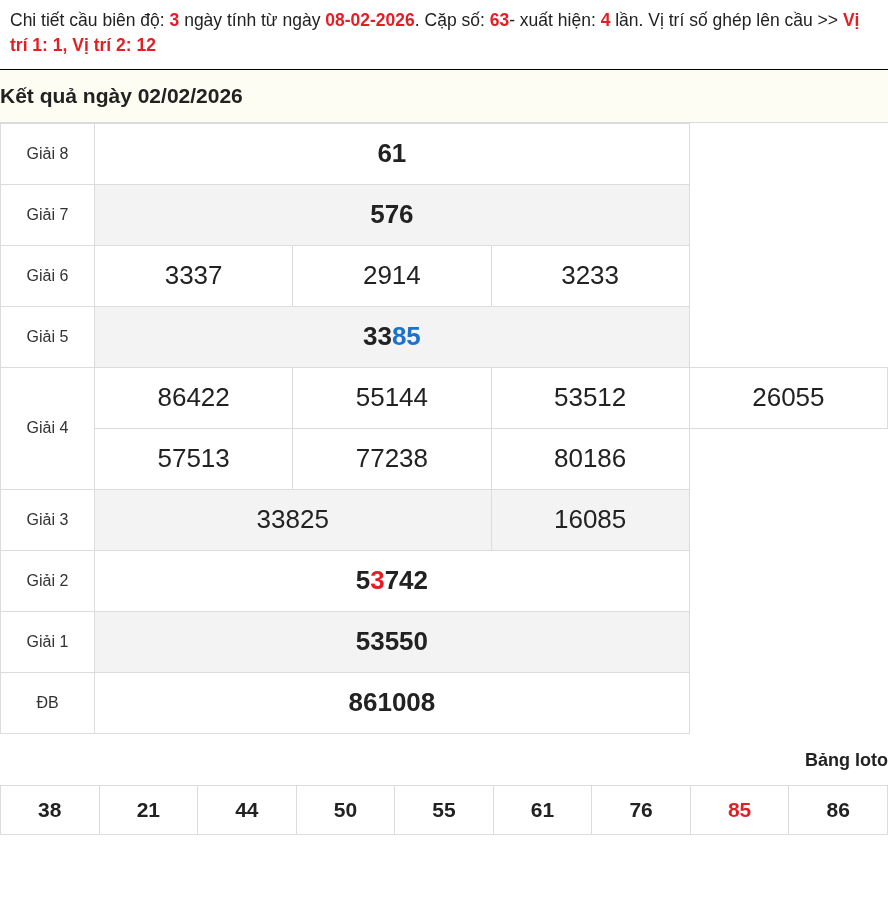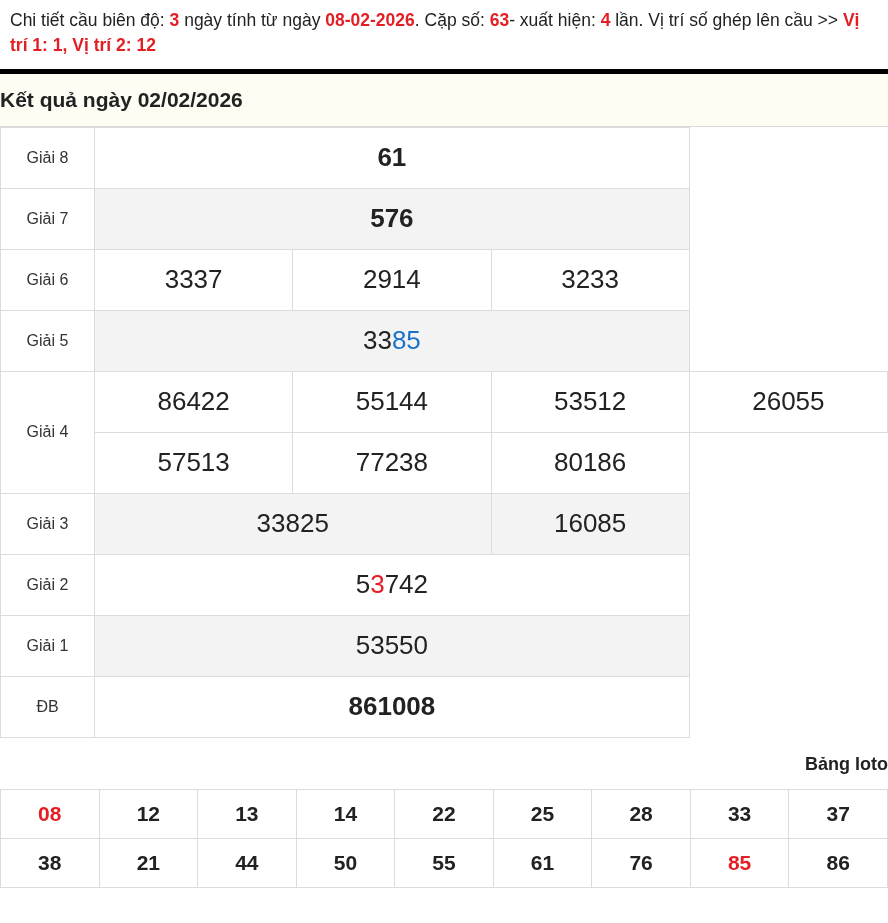--- a/index.html
+++ b/index.html
@@ -12,21 +12,21 @@
     background: #ffffff;
     font-family: "Liberation Sans", sans-serif;
     color: #222222;
     overflow: hidden;
   }
   .header-note {
     padding: 8px 10px 10px 10px;
     font-size: 17.5px;
     line-height: 1.45;
     color: #222;
-    border-bottom: 5px solid #000000;
+    border-bottom: 1px solid #000000;
   }
   .hl {
     color: #e31e24;
     font-weight: bold;
   }
   .title-bar {
     text-align: left;
     font-size: 21px;
     font-weight: bold;
     padding: 14px 0 14px 0;
@@ -71,21 +71,21 @@
     font-size: 33px;
     font-weight: bold;
     color: #e31e24;
   }
   td.g7 {
     font-size: 29px;
     font-weight: bold;
   }
   td.g5, td.g2, td.g1 {
     font-size: 29px;
-    font-weight: normal;
+    font-weight: bold;
   }
   td.g6, td.g3 {
     font-size: 27px;
   }
   td.g4 {
     font-size: 25px;
   }
   .blue {
     color: #1a73c8;
   }
@@ -178,31 +178,20 @@
       <td class="label">ĐB</td>
       <td class="db" colspan="3"><span>8</span><span>6</span><span>1008</span></td>
     </tr>
   </tbody>
 </table>
 
 <div class="loto-title">Bảng loto</div>
 
 <table class="loto">
   <tbody>
-    <tr>
-      <td class="hot">08</td>
-      <td>12</td>
-      <td>13</td>
-      <td>14</td>
-      <td>22</td>
-      <td>25</td>
-      <td>28</td>
-      <td>33</td>
-      <td>37</td>
-    </tr>
     <tr>
       <td>38</td>
       <td>21</td>
       <td>44</td>
       <td>50</td>
       <td>55</td>
       <td>61</td>
       <td>76</td>
       <td class="hot">85</td>
       <td>86</td>

